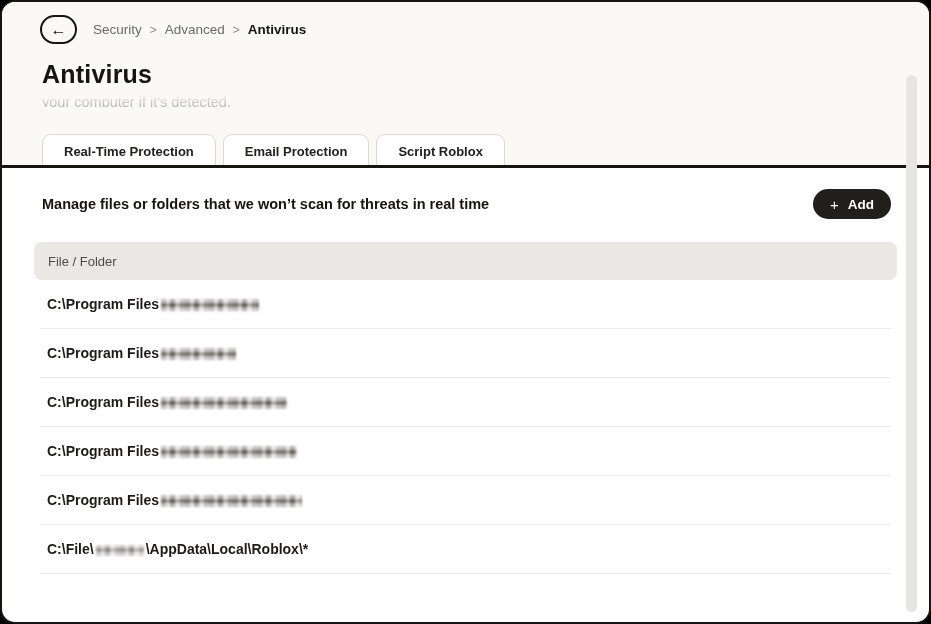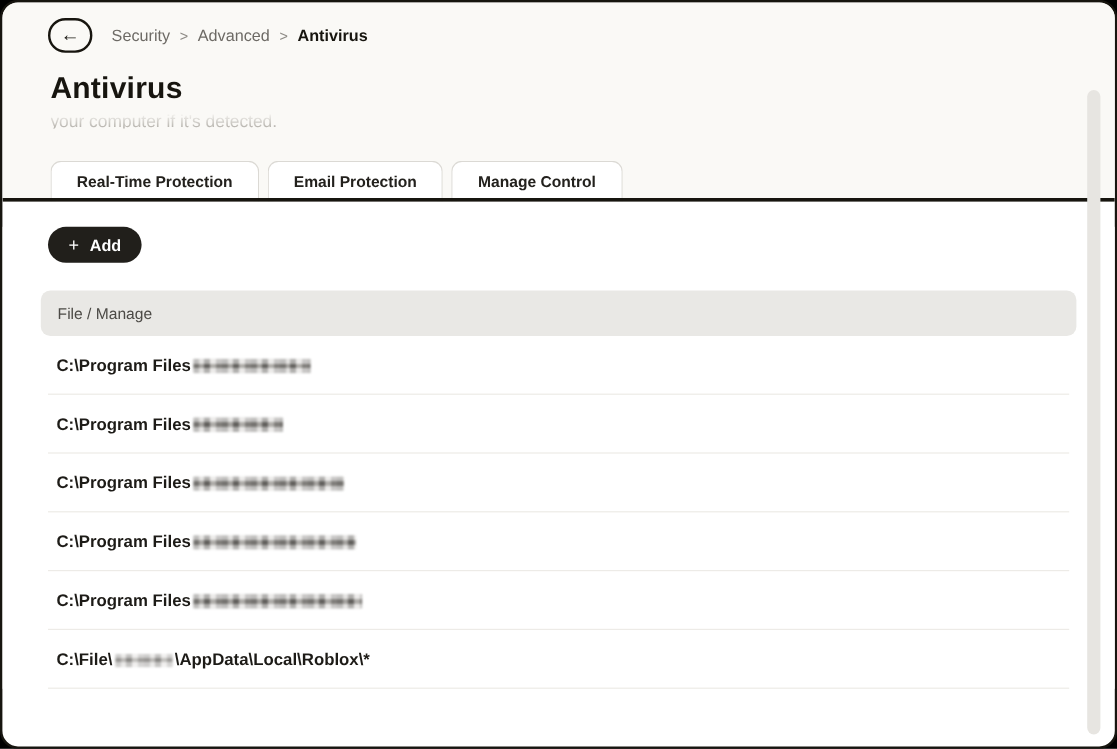--- a/index.html
+++ b/index.html
@@ -157,36 +157,37 @@
 
     <h1 class="page-title">Antivirus</h1>
 
     <div class="faded-line">
       <span>your computer if it's detected.</span>
     </div>
 
     <div class="tabstrip">
       <div class="tab">Real-Time Protection</div>
       <div class="tab">Email Protection</div>
-      <div class="tab">Manage Control</div>
+      <div class="tab">Script Roblox</div>
       <div class="tabline"></div>
     </div>
   </div>
 
   <div class="content">
     <div class="manage-row">
+      <div class="manage-heading">Manage files or folders that we won’t scan for threats in real time</div>
       <button class="add-btn">
         <span class="add-plus">+</span>
         <span>Add</span>
       </button>
     </div>
 
     <div class="table">
       <div class="table-head">
-        <span>File / Manage</span>
+        <span>File / Folder</span>
       </div>
 
       <div class="row">
         <span>C:\Program Files</span>
           <span class="redact" style="width:98px"></span>
           <span></span>
       </div>
       <div class="row">
         <span>C:\Program Files</span>
           <span class="redact" style="width:75px"></span>

